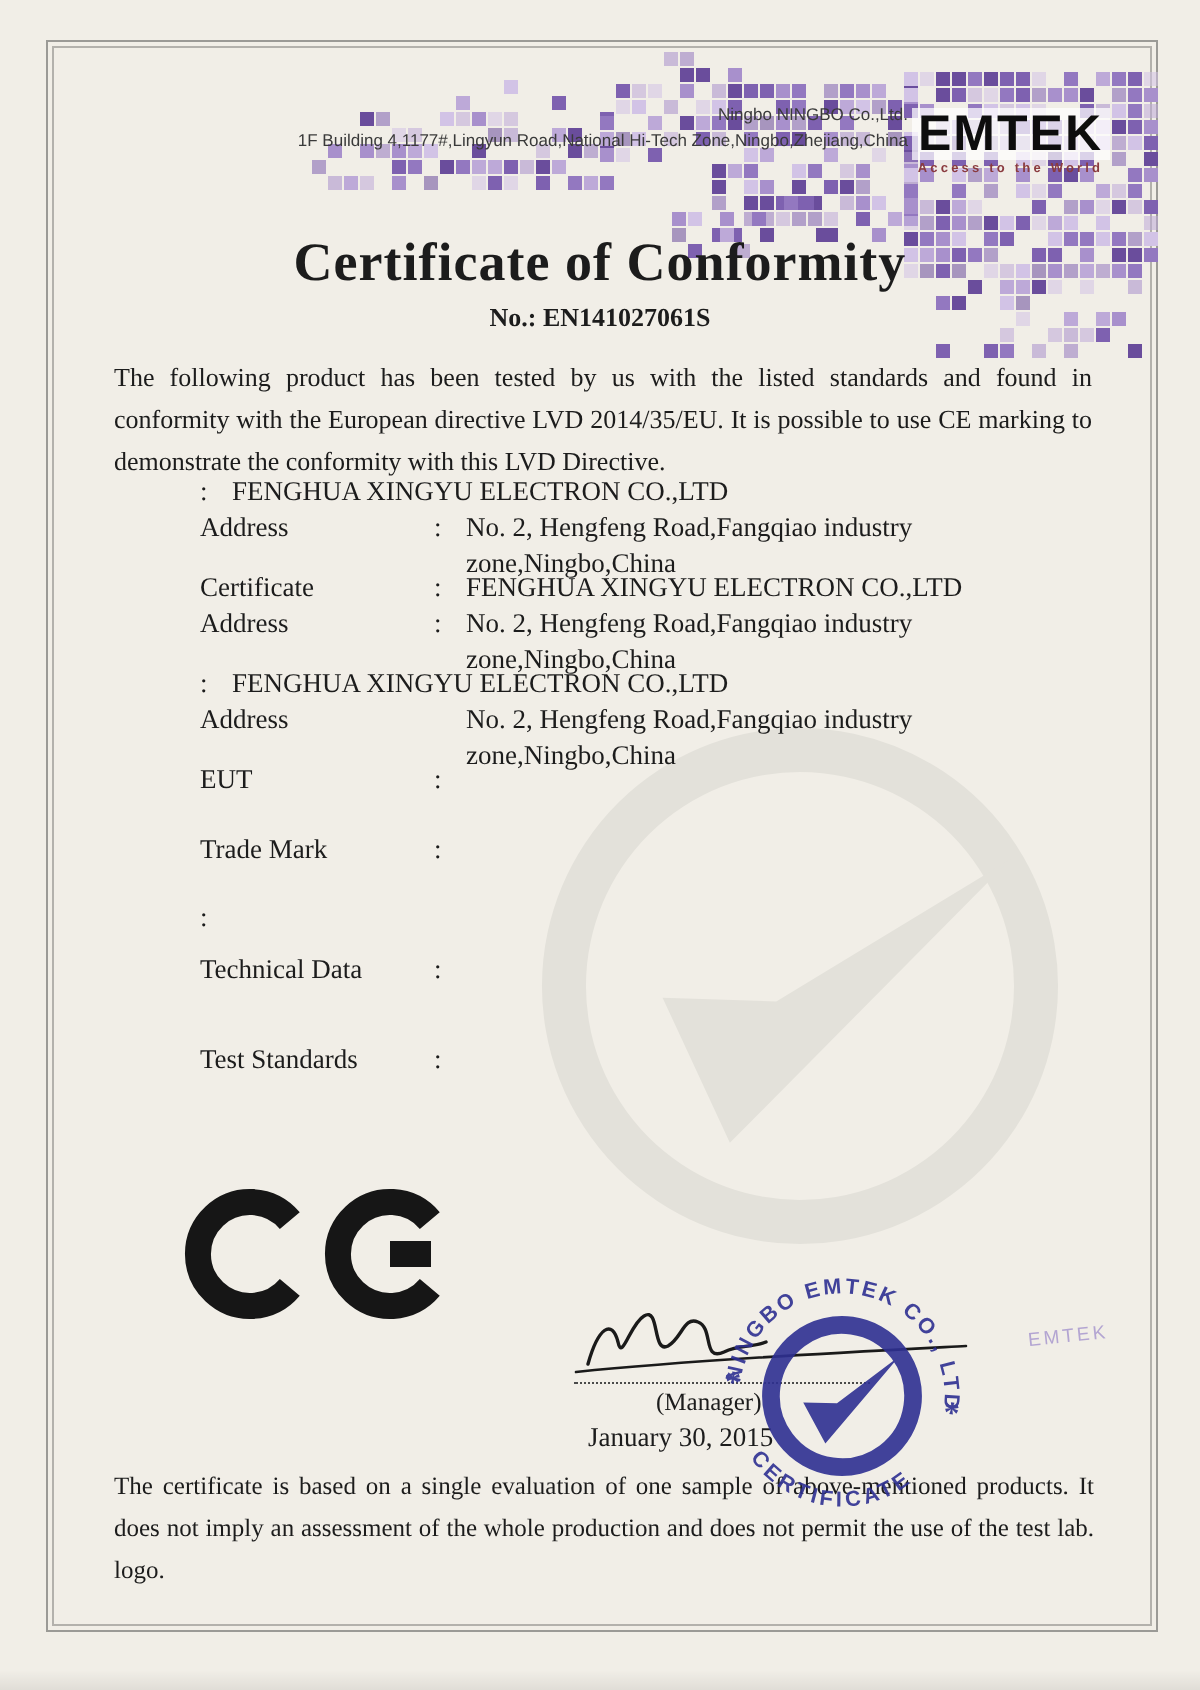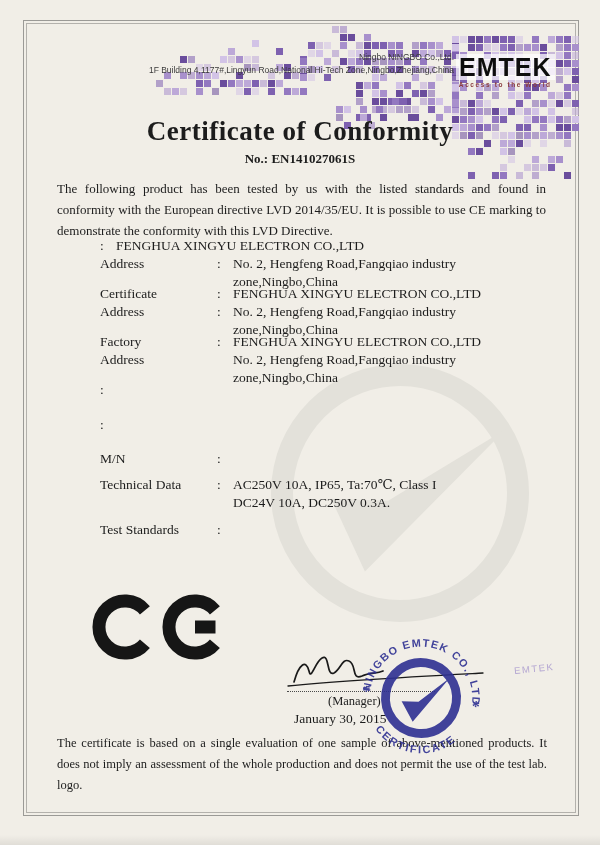--- a/index.html
+++ b/index.html
@@ -467,44 +467,42 @@
   <span class="flabel">Certificate</span>
   <span class="fcolon">:</span>
   <span class="fvalue">FENGHUA XINGYU ELECTRON CO.,LTD</span>
 </div>
 <div class="frow" style="top:303px">
   <span class="flabel">Address</span>
   <span class="fcolon">:</span>
   <span class="fvalue">No. 2, Hengfeng Road,Fangqiao industry zone,Ningbo,China</span>
 </div>
 <div class="frow" style="top:333px">
-  <span class="flabel">Factory</span>
   <span class="fcolon">:</span>
   <span class="fvalue">FENGHUA XINGYU ELECTRON CO.,LTD</span>
 </div>
 <div class="frow" style="top:351px">
   <span class="flabel">Address</span>
   <span class="fcolon"></span>
   <span class="fvalue">No. 2, Hengfeng Road,Fangqiao industry zone,Ningbo,China</span>
 </div>
 <div class="frow" style="top:381px">
+  <span class="flabel">EUT</span>
   <span class="fcolon">:</span>
 </div>
 <div class="frow" style="top:416px">
+  <span class="flabel">Trade Mark</span>
   <span class="fcolon">:</span>
 </div>
 <div class="frow" style="top:450px">
-  <span class="flabel">M/N</span>
   <span class="fcolon">:</span>
 </div>
 <div class="frow" style="top:476px">
   <span class="flabel">Technical Data</span>
   <span class="fcolon">:</span>
-  <span class="fvalue">AC250V 10A, IP65, Ta:70℃, Class I
-DC24V 10A, DC250V 0.3A.</span>
 </div>
 <div class="frow" style="top:521px">
   <span class="flabel">Test Standards</span>
   <span class="fcolon">:</span>
 </div>
 
 <svg class="ce" width="150" height="70" viewBox="0 0 150 70">
   <g stroke="#161616" stroke-width="13" fill="none">
     <path d="M 52.9,18.3 A 26,26 0 1 0 52.9,51.7"></path>
     <path d="M 122.9,18.3 A 26,26 0 1 0 122.9,51.7"></path>

